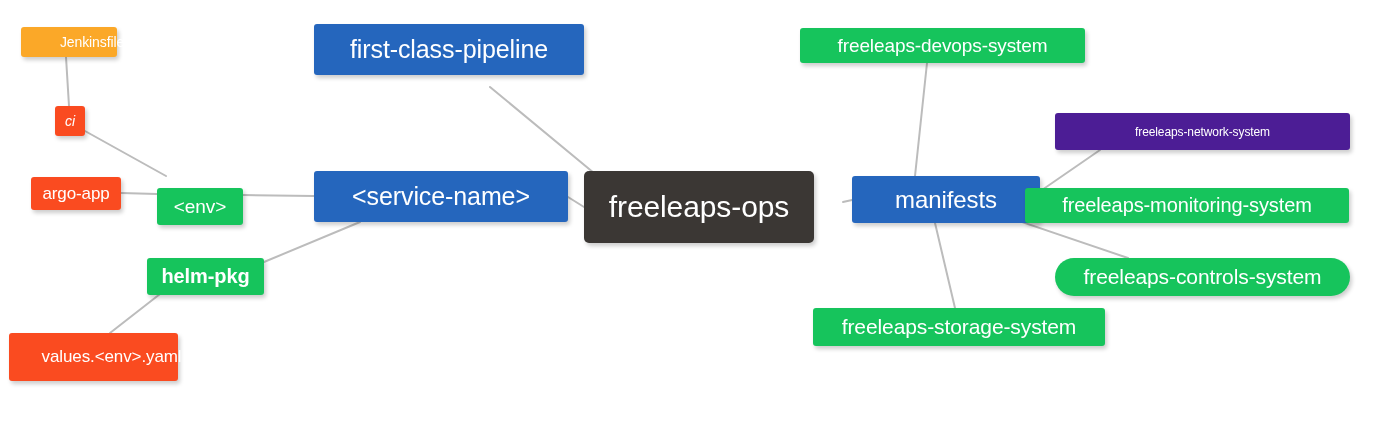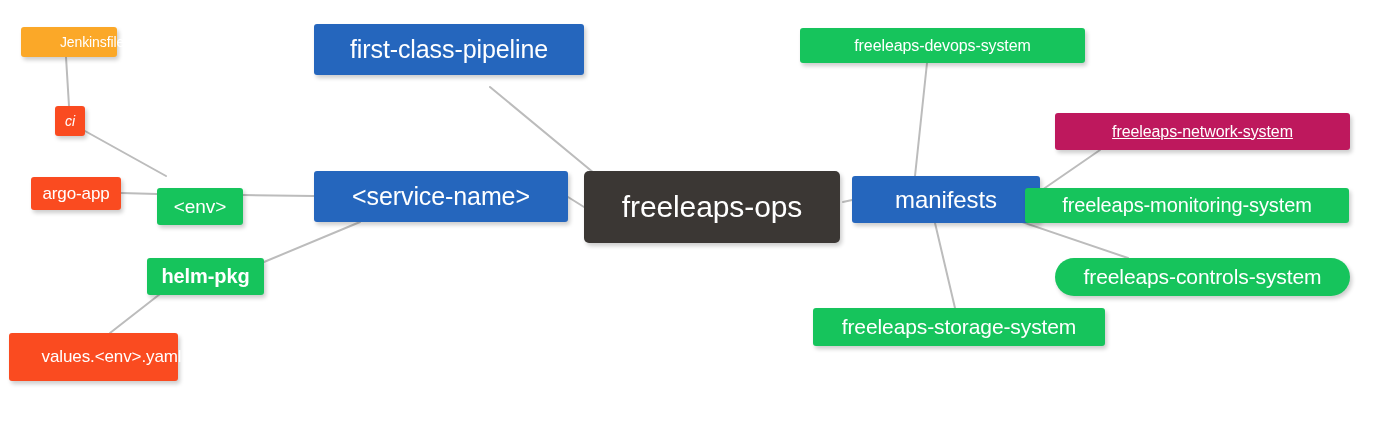--- a/index.html
+++ b/index.html
@@ -58,21 +58,21 @@
       <line x1="157" y1="194" x2="121" y2="193" stroke="#bcbcbc"></line>
       <line x1="69" y1="106" x2="66" y2="57" stroke="#bcbcbc"></line>
       <line x1="160" y1="294" x2="110" y2="333" stroke="#bcbcbc"></line>
       <line x1="915" y1="176" x2="927" y2="63" stroke="#bcbcbc"></line>
       <line x1="1010" y1="212" x2="1100" y2="150" stroke="#bcbcbc"></line>
       <line x1="1010" y1="203" x2="1051" y2="204" stroke="#bcbcbc"></line>
       <line x1="1010" y1="218" x2="1128" y2="258" stroke="#bcbcbc"></line>
       <line x1="935" y1="223" x2="955" y2="308" stroke="#bcbcbc"></line>
     </svg>
   <div id="node-layer">
-      <div class="node root" style="left: 584px; top: 171px; width: 256px; height: 72px; background: rgb(59, 55, 52); font-size: 30px; align-items: center;">
+      <div class="node root" style="left: 584px; top: 171px; width: 230px; height: 72px; background: rgb(59, 55, 52); font-size: 30px; align-items: center;">
         <span>freeleaps-ops</span>
       </div>
       <div class="node" style="left: 314px; top: 171px; width: 254px; height: 51px; background: rgb(37, 102, 189); font-size: 25px;">
         <span>&lt;service-name&gt;</span>
       </div>
       <div class="node" style="left: 314px; top: 24px; width: 270px; height: 51px; background: rgb(37, 102, 189); font-size: 25px;">
         <span>first-class-pipeline</span>
       </div>
       <div class="node" style="left: 852px; top: 176px; width: 188px; height: 47px; background: rgb(37, 102, 189); font-size: 24px;">
         <span>manifests</span>
@@ -88,24 +88,24 @@
       </div>
       <div class="node" style="left: 55px; top: 106px; width: 30px; height: 30px; background: rgb(250, 75, 32); font-size: 14px; font-style: italic;">
         <span>ci</span>
       </div>
       <div class="node" style="left: 31px; top: 177px; width: 90px; height: 33px; background: rgb(250, 75, 32); font-size: 17px;">
         <span>argo-app</span>
       </div>
       <div class="node" style="left: 9px; top: 333px; width: 169px; height: 48px; background: rgb(250, 75, 32); font-size: 17px; padding-left: 36px;">
         <span>values.&lt;env&gt;.yaml</span>
       </div>
-      <div class="node" style="left: 800px; top: 28px; width: 285px; height: 35px; background: rgb(22, 196, 92); font-size: 16px;">
+      <div class="node" style="left: 800px; top: 28px; width: 285px; height: 35px; background: rgb(22, 196, 92); font-size: 19px;">
         <span>freeleaps-devops-system</span>
       </div>
-      <div class="node" style="left: 1055px; top: 113px; width: 295px; height: 37px; background: #be185d; font-size: 16px; text-decoration: underline;">
+      <div class="node" style="left: 1055px; top: 113px; width: 295px; height: 37px; background: #4c1d95; font-size: 12px;">
         <span>freeleaps-network-system</span>
       </div>
       <div class="node" style="left: 1025px; top: 188px; width: 324px; height: 35px; background: rgb(22, 196, 92); font-size: 20px;">
         <span>freeleaps-monitoring-system</span>
       </div>
       <div class="node" style="left: 1055px; top: 258px; width: 295px; height: 38px; background: rgb(22, 196, 92); font-size: 21px; border-radius: 19px;">
         <span>freeleaps-controls-system</span>
       </div>
       <div class="node" style="left: 813px; top: 308px; width: 292px; height: 38px; background: rgb(22, 196, 92); font-size: 21px;">
         <span>freeleaps-storage-system</span>

